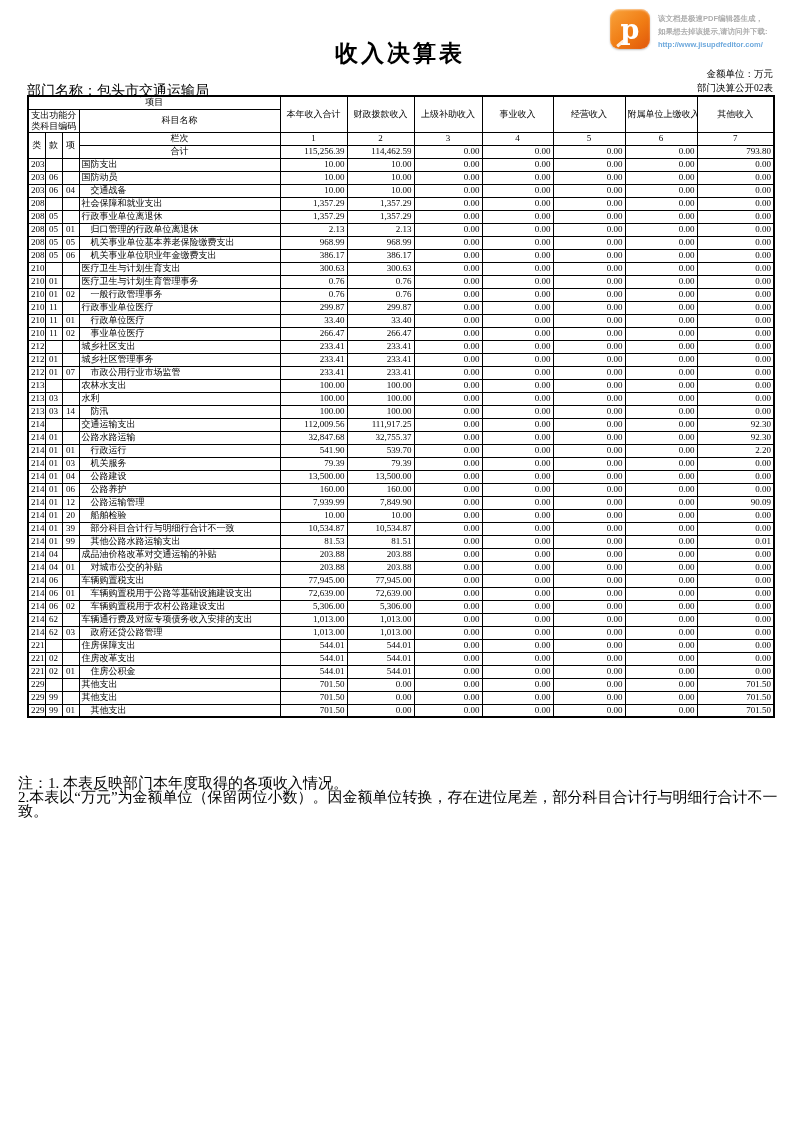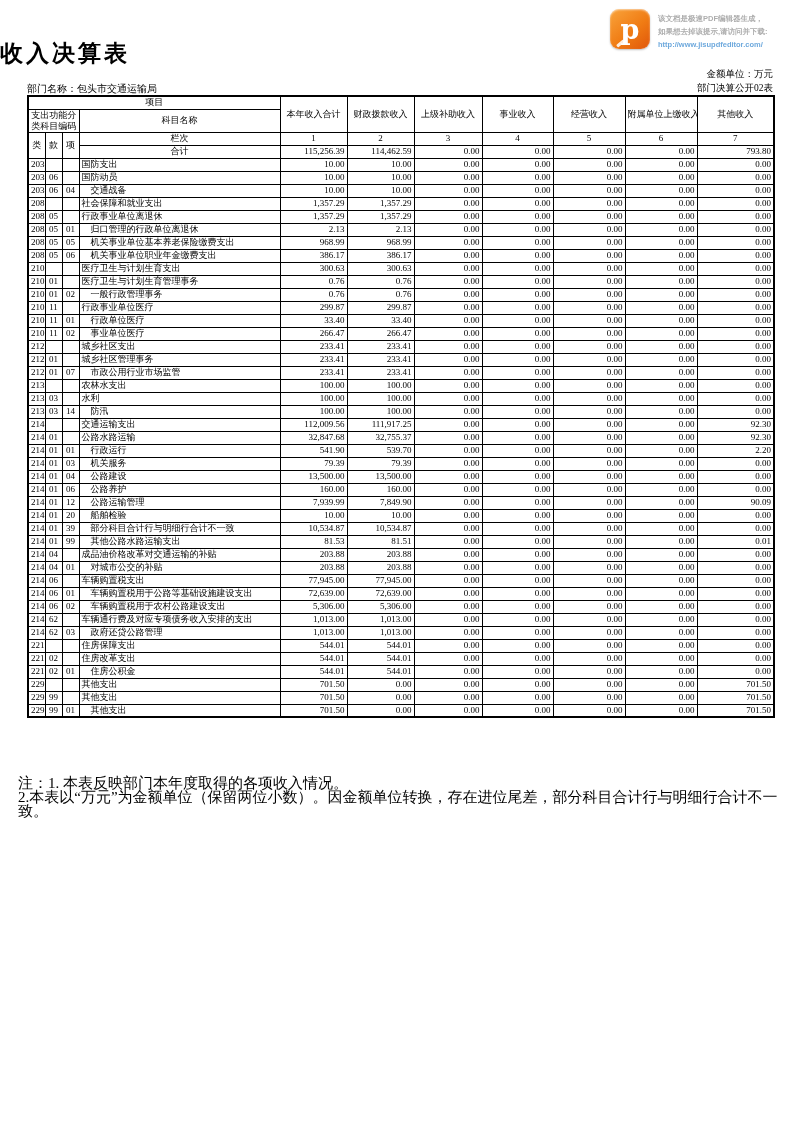--- a/index.html
+++ b/index.html
@@ -20,24 +20,24 @@
     position:relative; overflow:hidden;
   }
   .wm-icon::after{
     content:""; position:absolute; left:6px; bottom:4px; width:9px; height:3px;
     background:#fff; transform:rotate(-40deg); border-radius:1px; opacity:.85;
   }
   .wm-text { margin-left:8px; font-family:"Liberation Sans","DejaVu Sans",sans-serif;
     font-size:7.5px; color:#adadad; line-height:13px; padding-top:3px; white-space:nowrap;font-weight:bold; }
   .wm-text .wm-url { color:#6ea9dd; text-decoration:none; display:inline-block; }
   
-  .doc-title { position:absolute; top:38px; left:0; width:100%; 
+  .doc-title { position:absolute; top:38px; left:0; width:100%; text-align:center;
     font-size:23px; font-weight:bold; letter-spacing:3px; }
   .unit-note { position:absolute; top:68px; right:27px; font-size:9.5px; }
-  .dept-name { position:absolute; top:82px; left:27px; font-size:10px; }
+  .dept-name { position:absolute; top:82px; left:27px; font-size:14px; }
   .doc-code  { position:absolute; top:82px; right:27px; font-size:9.5px; }
   
   table.budget { position:absolute; top:95px; left:27px; width:747px;
     border-collapse:collapse; table-layout:fixed; }
   table.budget td, table.budget th {
     border:1px solid #000; font-size:9px; font-weight:normal;
     height:13px; line-height:11px; padding:0 2px; overflow:hidden;
   }
   table.budget { border:2px solid #000; }
   tr.hdr-deep > * { border-bottom-width:2px; }

